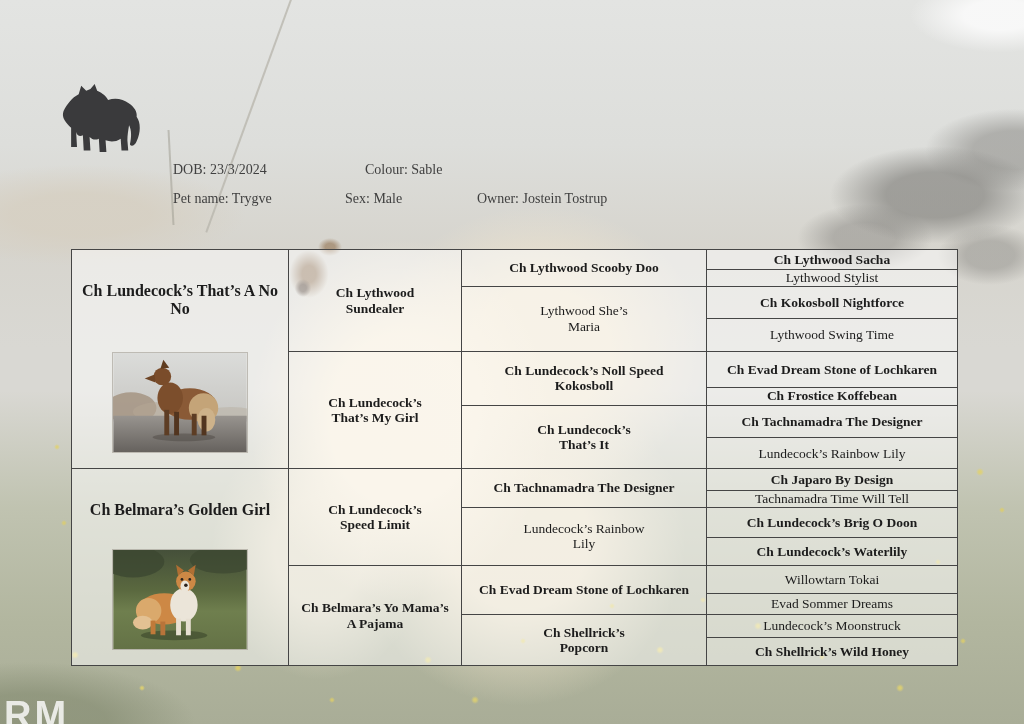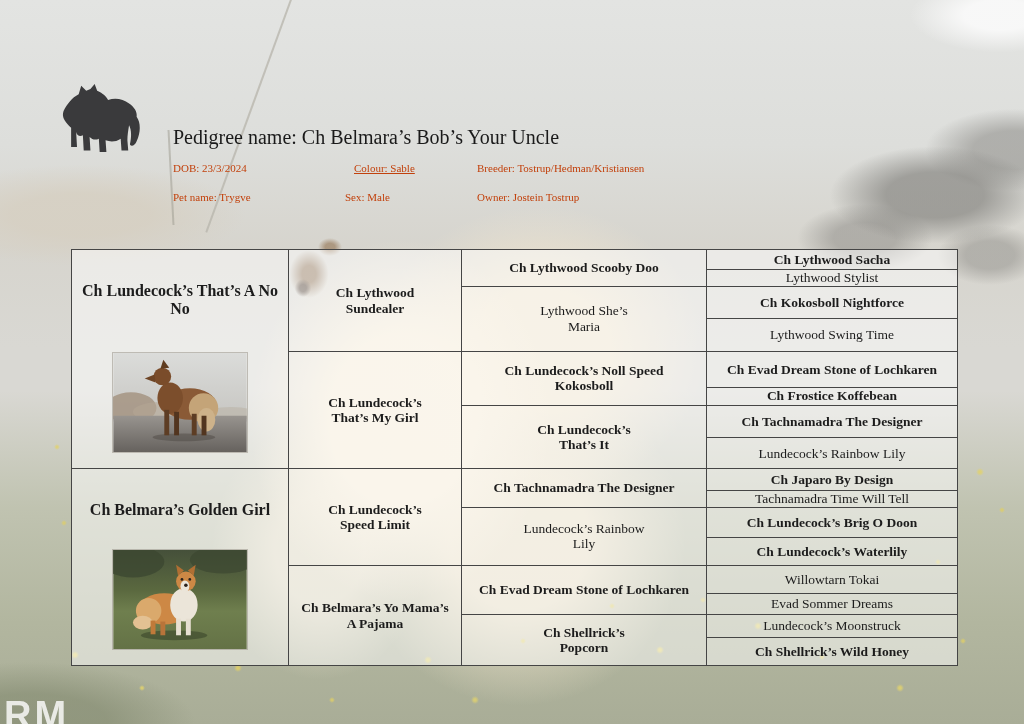--- a/index.html
+++ b/index.html
@@ -52,23 +52,23 @@
   }
 
   .stem { position:absolute; width:2px; background:rgba(185,183,174,0.8); }
   .stem1 { left:248px; top:-10px; height:250px; transform:rotate(20deg); }
   .stem2 { left:170px; top:130px; height:95px; transform:rotate(-3deg); background:rgba(160,158,148,0.55); }
 
   .logo { position:absolute; left:54px; top:74px; width:88px; height:84px; }
 
   .title { position:absolute; left:173px; top:70px; font-size:30px; font-weight:700; color:#141414; letter-spacing:0.2px; }
   .pedname { position:absolute; left:173px; top:126px; font-size:20px; color:#1a1a1a; }
-  .detail { position:absolute; font-size:11px; color:#c2410c; }
+  .detail { position:absolute; font-size:14px; color:#404040; }
   .d-dob     { left:173px; top:162px; }
-  .d-colour  { left:354px; top:162px;text-decoration:underline; }
+  .d-colour  { left:365px; top:162px; }
   .d-breeder { left:477px; top:162px; }
   .d-pet     { left:173px; top:191px;text-align:center; }
   .d-sex     { left:345px; top:191px; }
   .d-owner   { left:477px; top:191px; }
 
   table.pedigree {
     position:absolute; left:71px; top:249px;
     border-collapse:collapse; table-layout:fixed;
     width:886px;
   }
@@ -104,25 +104,23 @@
     <path fill="#3a3a3c" d="M9,44 C13,36 19,28 27,24 L30,14 L36,20 L41,18 L46,12 L49,20
       C56,23 60,27 62,31 C71,28 80,30 87,35 C93,39 97,45 96,51
       C101,58 101,70 96,80 C94,85 90,87 88,84 C90,75 90,67 87,61
       C86,67 85,73 85,79 L86,91 L78,91 L77,77
       C71,81 65,81 59,79 L60,93 L52,93 L51,77
       C47,79 43,78 40,75 L41,91 L33,91 L32,73
       C28,75 25,73 24,69 L25,87 L18,87 L18,64
       C12,58 6,52 9,44 Z"></path>
   </svg>
 
-  <div class="pedname">Pedigree name: Ch Belmara’s Bob’s Your Uncle</div>
 
   <div class="detail d-dob">DOB: 23/3/2024</div>
   <div class="detail d-colour">Colour: Sable</div>
-  <div class="detail d-breeder">Breeder: Tostrup/Hedman/Kristiansen</div>
   <div class="detail d-pet">Pet name: Trygve</div>
   <div class="detail d-sex">Sex: Male</div>
   <div class="detail d-owner">Owner: Jostein Tostrup</div>
 
   <table class="pedigree">
     <colgroup>
         <col style="width:217px">
         <col style="width:173px">
         <col style="width:245px">
         <col style="width:251px">

